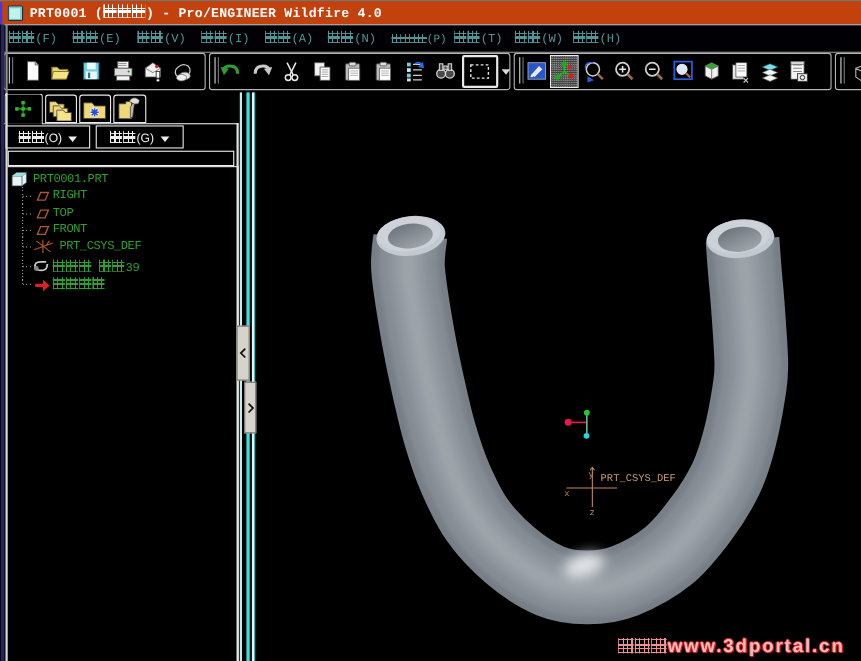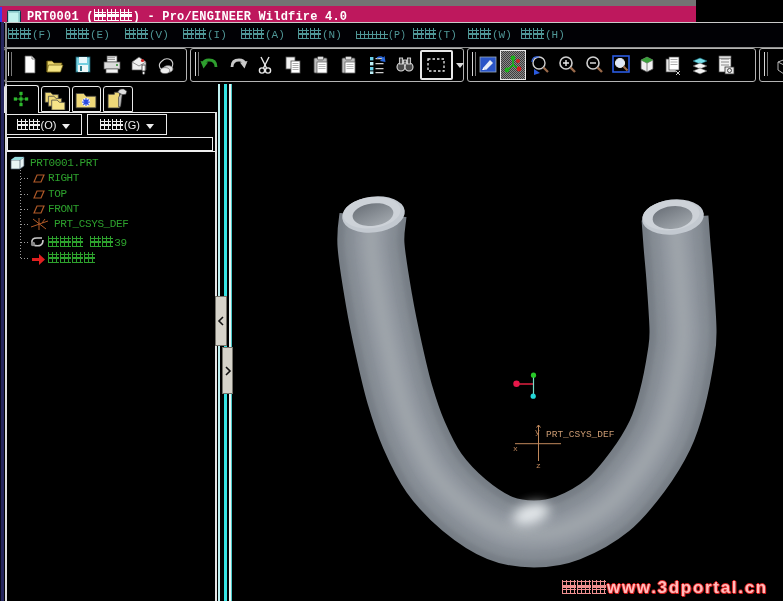--- a/index.html
+++ b/index.html
@@ -27,21 +27,21 @@
   .dotv{position:absolute;width:1px;
         background-image:repeating-linear-gradient(0deg,#9a9a9a 0 1px,transparent 1px 3px);}
   .doth{position:absolute;height:1px;
         background-image:repeating-linear-gradient(90deg,#9a9a9a 0 1px,transparent 1px 3px);}
   .sash{position:absolute;background:#d6d3ca;border:1px solid #75736b;box-sizing:border-box;}
 </style>
 </head>
 <body>
 <div id="page">
 
-<div class="abs" style="left:0;top:0;width:696px;height:22px;background:#be185d;border-top:6px solid #737373;box-sizing:border-box;">
+<div class="abs" style="left:0;top:0;width:783px;height:22px;background:#c2410c;border-top:1px solid #737373;box-sizing:border-box;">
  <div class="abs" style="left:0;top:1px;width:2px;height:21px;background:#3a3af0;"></div>
  <svg class="abs" style="left:7px;top:3px" width="16" height="16" viewBox="0 0 16 16">
    <rect x="0.5" y="1.5" width="13" height="13" rx="1" fill="#9adcdc" stroke="#0a3a4a"></rect>
    <rect x="2" y="3" width="10" height="10" fill="#c2f2ee"></rect>
    <path d="M2 3 L12 3 L12 13" fill="none" stroke="#7ab8bc"></path>
  </svg>
  <div class="abs mono" style="left:27px;top:3px;color:#ffffff;font-size:12px;font-weight:bold;white-space:nowrap;letter-spacing:0.2px;">PRT0001 (<b class="cj" style="width:12px;height:12px;margin:0 1px 0 0;color:#ffffff;"></b><b class="cj" style="width:12px;height:12px;margin:0 1px 0 0;color:#ffffff;"></b><b class="cj" style="width:12px;height:12px;margin:0 1px 0 0;color:#ffffff;"></b>) - Pro/ENGINEER Wildfire 4.0</div>
 </div>
 <div class="abs" style="left:0;top:22px;width:783px;height:26px;background:#010105;border-top:1px solid #c9c9c9;border-bottom:1px solid #909090;box-sizing:border-box;">
       <div class="mi" style="left:8px;"><b class="cj" style="width:11px;height:11px;margin:0 1px 0 0;"></b><b class="cj" style="width:11px;height:11px;margin:0 1px 0 0;"></b><span style="font-size:11px;">(F)</span></div>

